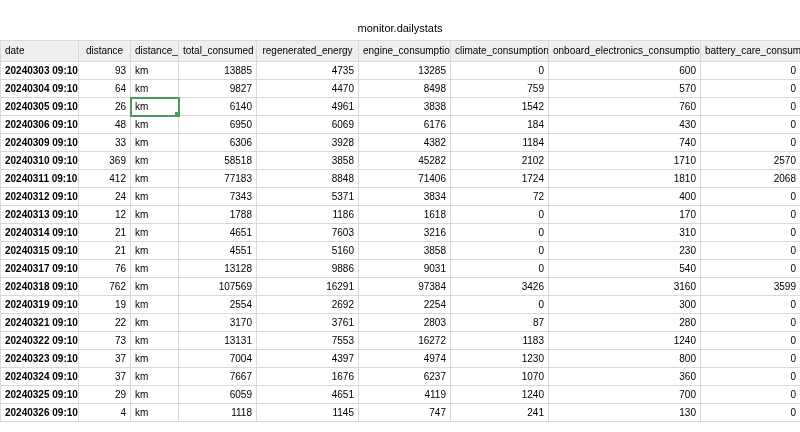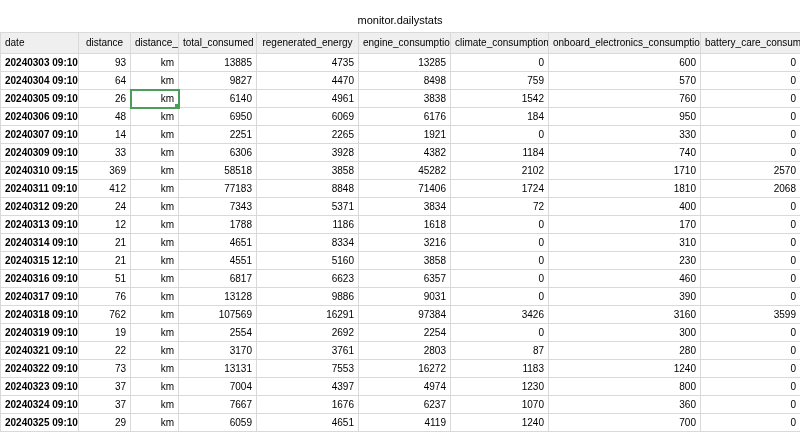--- a/index.html
+++ b/index.html
@@ -11,21 +11,21 @@
     width: 800px;
     height: 432px;
     font-family: "Liberation Sans", sans-serif;
     color: #000000;
     overflow: hidden;
   }
   #page-title {
     text-align: center;
     font-size: 11px;
     color: #000;
-    padding: 14px 0 6px 0;
+    padding: 22px 0 6px 0;
     font-weight: normal;
   }
   table.stats {
     border-collapse: collapse;
     width: 800px;
     table-layout: fixed;
     font-size: 10px;
   }
   table.stats th, table.stats td {
     border: 1px solid #d9d9d9;
@@ -48,21 +48,21 @@
   }
   td.date-cell {
     font-weight: bold;
     text-align: left;
     margin-top: 18px;
   }
   td.num {
     text-align: right;
   }
   td.unit {
-    text-align: right;
+    text-align: left;
   }
   
   td.selected {
     outline: 2px solid #4a9d5b;
     outline-offset: -1px;
     position: relative;
   }
   td.selected::after {
     content: "";
     position: absolute;
@@ -148,47 +148,36 @@
         <td class="num">0</td>
       </tr>
       <tr>
         <td class="date-cell">20240306 09:10</td>
         <td class="num">48</td>
         <td class="unit">km</td>
         <td class="num">6950</td>
         <td class="num">6069</td>
         <td class="num">6176</td>
         <td class="num">184</td>
-        <td class="num">950</td>
-        <td class="num">0</td>
-      </tr>
-      <tr>
-        <td class="date-cell">20240307 09:10</td>
-        <td class="num">14</td>
-        <td class="unit">km</td>
-        <td class="num">2251</td>
-        <td class="num">2265</td>
-        <td class="num">1921</td>
-        <td class="num">0</td>
-        <td class="num">330</td>
+        <td class="num">430</td>
         <td class="num">0</td>
       </tr>
       <tr>
         <td class="date-cell">20240309 09:10</td>
         <td class="num">33</td>
         <td class="unit">km</td>
         <td class="num">6306</td>
         <td class="num">3928</td>
         <td class="num">4382</td>
         <td class="num">1184</td>
         <td class="num">740</td>
         <td class="num">0</td>
       </tr>
       <tr>
-        <td class="date-cell">20240310 09:15</td>
+        <td class="date-cell">20240310 09:10</td>
         <td class="num">369</td>
         <td class="unit">km</td>
         <td class="num">58518</td>
         <td class="num">3858</td>
         <td class="num">45282</td>
         <td class="num">2102</td>
         <td class="num">1710</td>
         <td class="num">2570</td>
       </tr>
       <tr>
@@ -196,21 +185,21 @@
         <td class="num">412</td>
         <td class="unit">km</td>
         <td class="num">77183</td>
         <td class="num">8848</td>
         <td class="num">71406</td>
         <td class="num">1724</td>
         <td class="num">1810</td>
         <td class="num">2068</td>
       </tr>
       <tr>
-        <td class="date-cell">20240312 09:20</td>
+        <td class="date-cell">20240312 09:10</td>
         <td class="num">24</td>
         <td class="unit">km</td>
         <td class="num">7343</td>
         <td class="num">5371</td>
         <td class="num">3834</td>
         <td class="num">72</td>
         <td class="num">400</td>
         <td class="num">0</td>
       </tr>
       <tr>
@@ -222,57 +211,46 @@
         <td class="num">1618</td>
         <td class="num">0</td>
         <td class="num">170</td>
         <td class="num">0</td>
       </tr>
       <tr>
         <td class="date-cell">20240314 09:10</td>
         <td class="num">21</td>
         <td class="unit">km</td>
         <td class="num">4651</td>
-        <td class="num">8334</td>
+        <td class="num">7603</td>
         <td class="num">3216</td>
         <td class="num">0</td>
         <td class="num">310</td>
         <td class="num">0</td>
       </tr>
       <tr>
-        <td class="date-cell">20240315 12:10</td>
+        <td class="date-cell">20240315 09:10</td>
         <td class="num">21</td>
         <td class="unit">km</td>
         <td class="num">4551</td>
         <td class="num">5160</td>
         <td class="num">3858</td>
         <td class="num">0</td>
         <td class="num">230</td>
         <td class="num">0</td>
       </tr>
       <tr>
-        <td class="date-cell">20240316 09:10</td>
-        <td class="num">51</td>
-        <td class="unit">km</td>
-        <td class="num">6817</td>
-        <td class="num">6623</td>
-        <td class="num">6357</td>
-        <td class="num">0</td>
-        <td class="num">460</td>
-        <td class="num">0</td>
-      </tr>
-      <tr>
         <td class="date-cell">20240317 09:10</td>
         <td class="num">76</td>
         <td class="unit">km</td>
         <td class="num">13128</td>
         <td class="num">9886</td>
         <td class="num">9031</td>
         <td class="num">0</td>
-        <td class="num">390</td>
+        <td class="num">540</td>
         <td class="num">0</td>
       </tr>
       <tr>
         <td class="date-cell">20240318 09:10</td>
         <td class="num">762</td>
         <td class="unit">km</td>
         <td class="num">107569</td>
         <td class="num">16291</td>
         <td class="num">97384</td>
         <td class="num">3426</td>

